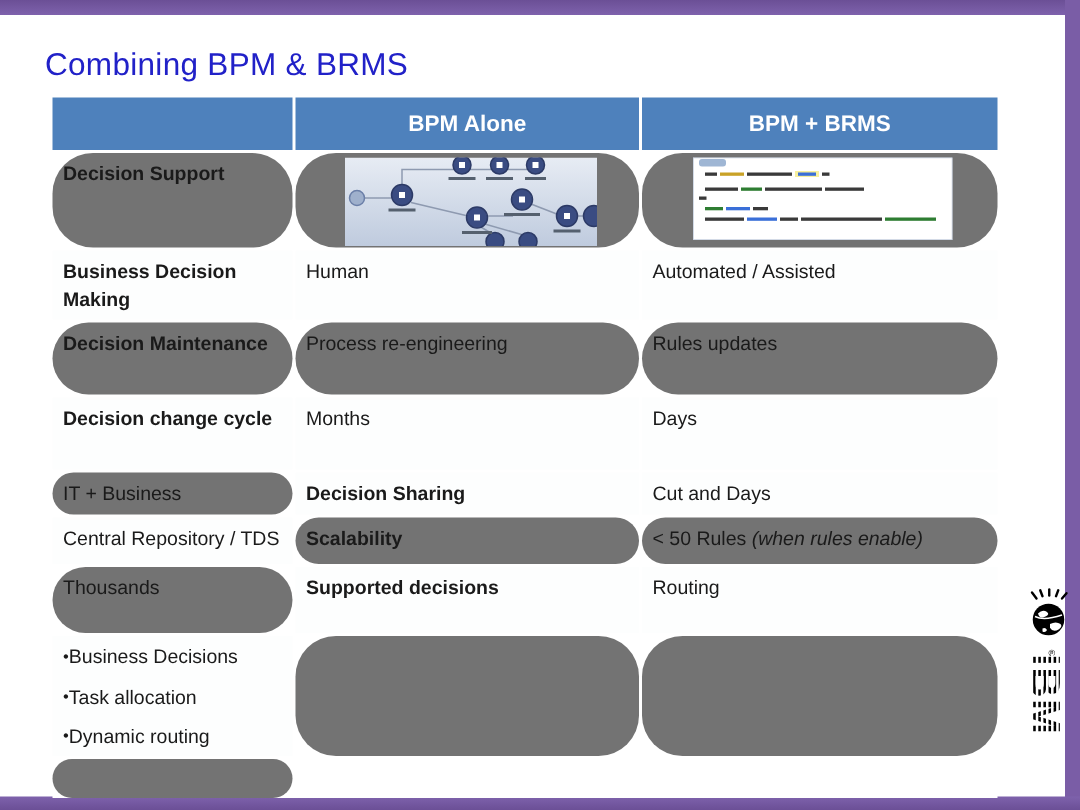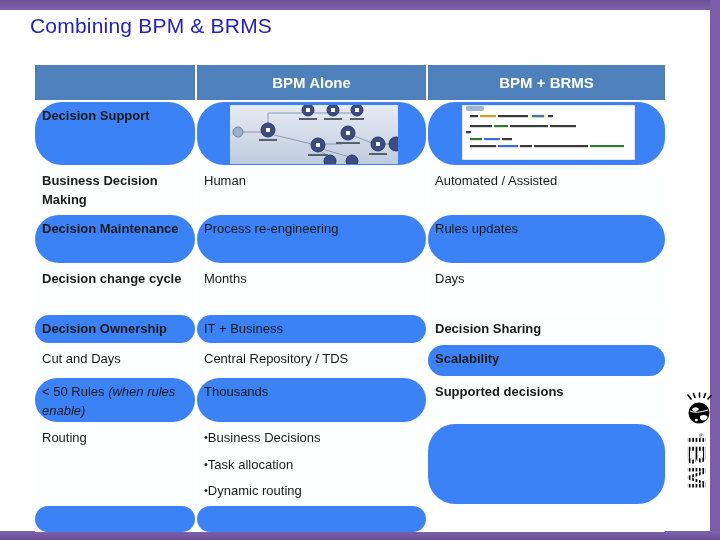--- a/index.html
+++ b/index.html
@@ -9,34 +9,34 @@
     background:#ffffff; font-family:"Liberation Sans", sans-serif; color:#1a1a1a;
   }
   .bar-top    { position:absolute; left:0; top:0; width:720px; height:10px;
                 background:linear-gradient(#6b4f96,#7e62ac); }
   .bar-right  { position:absolute; left:710px; top:0; width:10px; height:540px;
                 background:#7a5da6; }
   .bar-bottom { position:absolute; left:0; top:531px; width:720px; height:9px;
                 background:linear-gradient(#7e62ac,#6b4f96); }
 
   .slide-title {
-    position:absolute; left:30px; top:14px; font-size:21px; letter-spacing:0.2px;
+    position:absolute; left:30px; top:32px; font-size:21px; letter-spacing:0.2px;
     color:#2121c8; font-weight:400;
   }
 
   .cmp-table {
     position:absolute; left:35px; top:65px; width:630px;
     display:grid; grid-template-columns:160px 229px 237px;
     grid-template-rows:35px 63px 46px 48px 48px 28px 31px 44px 80px 26px;
     gap:2px; background:#ffffff;
   }
   .cell { padding:5px 7px; font-size:13px; line-height:1.45; overflow:hidden; }
   .cell.hdr { background:#4e81bc; color:#ffffff; font-weight:bold; font-size:15px;
               display:flex; align-items:center; justify-content:center; padding:0; }
-  .cell.band  { background:#3b82f6;border-radius:27px; }
+  .cell.band  { background:#737373;border-radius:27px; }
   .cell.light { background:#fdfefe; }
   .cell.rowlabel { font-weight:bold; }
   .italic { font-style:italic; }
 
   .img-cell { display:flex; align-items:flex-start; padding-top:3px; }
   .bpmn-wrap  { margin-left:26px; }
   .rules-wrap { margin-left:27px; }
 
   .bullet-line { line-height:1.35; margin-bottom:9px; white-space:nowrap; }
   .bullet-dot { font-size:11px; vertical-align:1px; }
@@ -159,21 +159,20 @@
   <div class="cell light">Automated / Assisted</div>
 
   <div class="cell band rowlabel">Decision Maintenance</div>
   <div class="cell band">Process re-engineering</div>
   <div class="cell band">Rules updates</div>
 
   <div class="cell light rowlabel">Decision change cycle</div>
   <div class="cell light">Months</div>
   <div class="cell light">Days</div>
 
-  <div class="cell band rowlabel">Decision Ownership</div>
   <div class="cell band">IT + Business</div>
 
   <div class="cell light rowlabel">Decision Sharing</div>
   <div class="cell light">Cut and Days</div>
   <div class="cell light">Central Repository /  TDS</div>
 
   <div class="cell band rowlabel">Scalability</div>
   <div class="cell band">
     <span>&lt; 50 Rules </span><span class="italic">(when rules enable)</span>
   </div>

